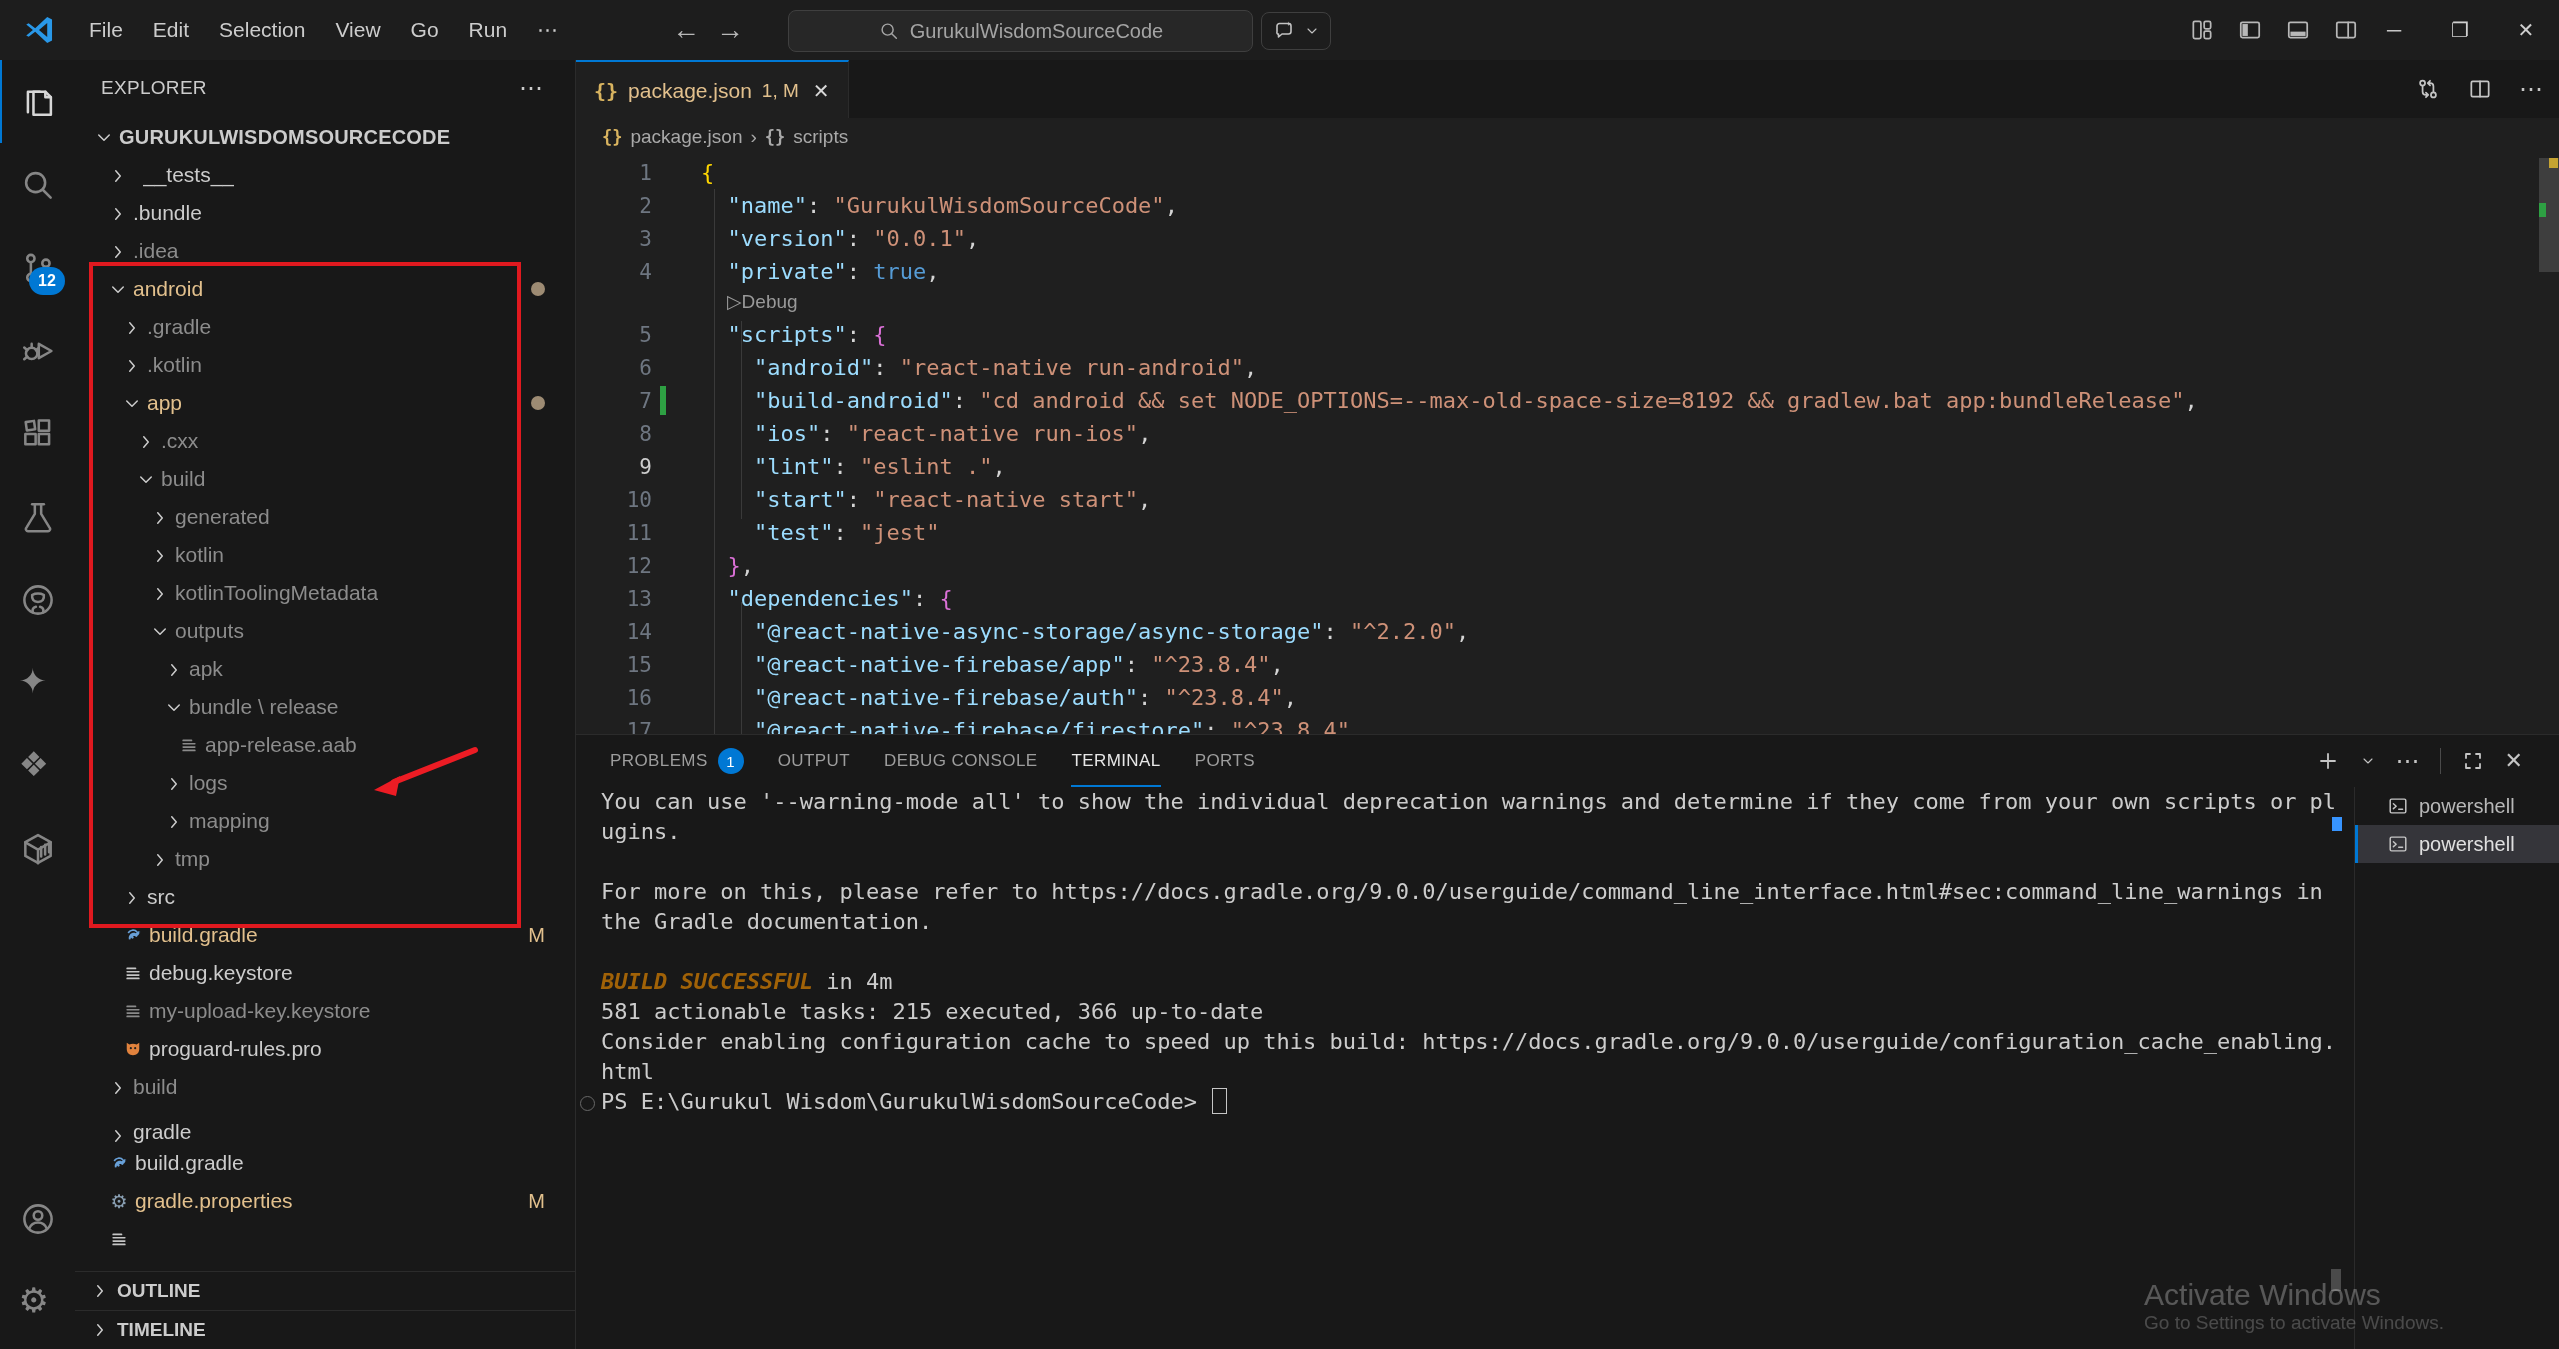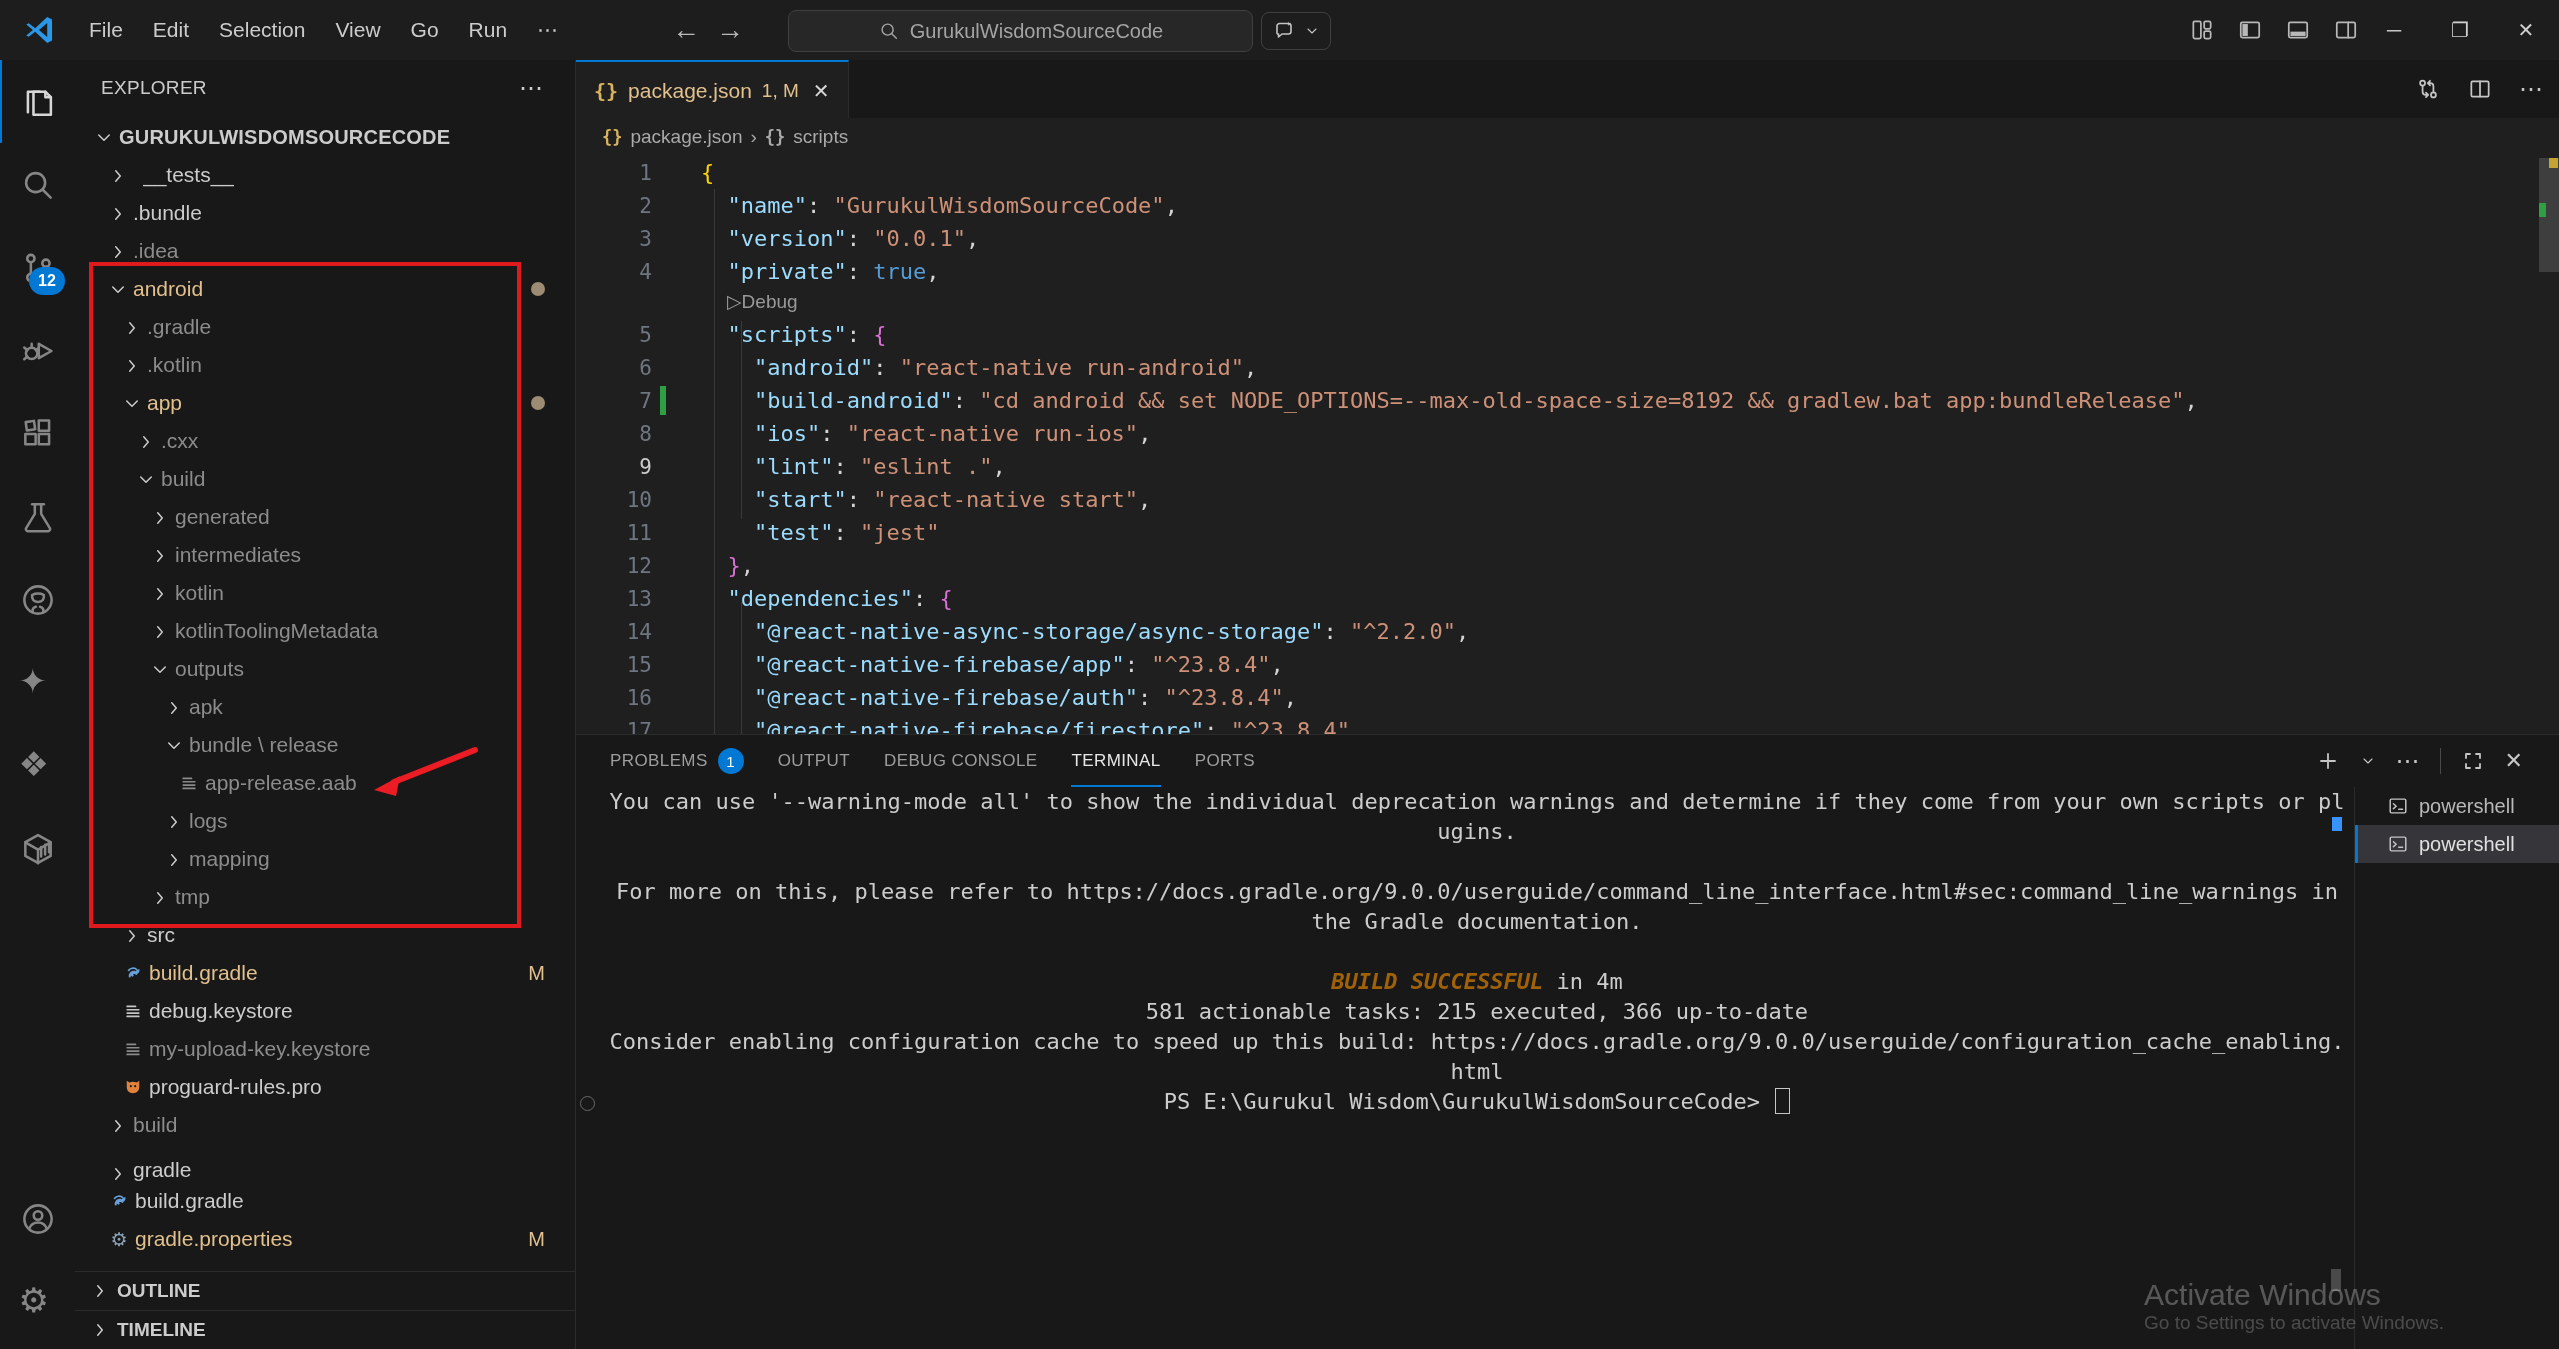--- a/index.html
+++ b/index.html
@@ -89,21 +89,21 @@
   #panel-header{position:absolute;left:0;top:0;width:100%;height:52px;display:flex;align-items:center;}
   .ptab{margin-left:34px;font-size:17px;letter-spacing:.4px;color:#9d9d9d;display:flex;align-items:center;
     gap:10px;height:52px;}
   .ptab.active{color:#e7e7e7;box-shadow:inset 0 -2px 0 #0078d4;}
   .ptab-badge{min-width:26px;height:26px;border-radius:13px;background:#0078d4;color:#fff;font-size:15px;
     display:flex;align-items:center;justify-content:center;}
   #panel-actions{position:absolute;right:36px;top:0;height:52px;display:flex;align-items:center;gap:20px;color:#c5c5c5;}
   #panel-actions .ic{width:24px;height:24px;}
   #panel-actions .sep{width:1px;height:26px;background:#4a4a4a;}
   #terminal{position:absolute;left:0;top:52px;width:1777px;height:563px;overflow:hidden;
-    font-family:"DejaVu Sans Mono",monospace;font-size:22px;color:#cccccc;text-align:center;}
+    font-family:"DejaVu Sans Mono",monospace;font-size:22px;color:#cccccc;}
   .term-line{position:relative;height:30px;line-height:30px;white-space:pre;padding-left:25px;}
   .tseg-green{color:#a16207;font-weight:bold;font-style:italic;} .tseg-fg{color:#cccccc;}
   .term-deco{position:absolute;left:4px;top:9px;width:13px;height:13px;border:1.5px solid #686868;border-radius:50%;}
   .term-cursor{display:inline-block;width:13px;height:24px;border:1.5px solid #c6c6c6;vertical-align:middle;
     margin-left:2px;margin-top:-4px;}
   #term-scroll{position:absolute;left:1755px;top:534px;width:10px;height:22px;background:#4a4a4a;}
   #term-mark{position:absolute;left:1756px;top:82px;width:10px;height:14px;background:#3794ff;}
   #term-sidebar{position:absolute;left:1778px;top:52px;width:205px;height:563px;border-left:1px solid #2b2b2b;}
   .term-tab{height:38px;display:flex;align-items:center;gap:10px;padding-left:32px;font-size:20px;color:#b8b8b8;position:relative;}
   .term-tab .ic{width:22px;height:22px;color:#c5c5c5;}
@@ -361,26 +361,20 @@
         <div class="tree-row" style="padding-left: 76px;">
           <span class="chev"><svg viewBox="0 0 24 24" fill="none" stroke="currentColor" stroke-width="1.6" stroke-linecap="round" stroke-linejoin="round">
               <path d="M9 5l6 7-6 7" stroke-width="2"></path>
             </svg></span>
           <span class="lbl st-ignored">generated</span>
         </div>
         <div class="tree-row" style="padding-left: 76px;">
           <span class="chev"><svg viewBox="0 0 24 24" fill="none" stroke="currentColor" stroke-width="1.6" stroke-linecap="round" stroke-linejoin="round">
               <path d="M9 5l6 7-6 7" stroke-width="2"></path>
             </svg></span>
-          <span class="lbl st-ignored">intermediates</span>
-        </div>
-        <div class="tree-row" style="padding-left: 76px;">
-          <span class="chev"><svg viewBox="0 0 24 24" fill="none" stroke="currentColor" stroke-width="1.6" stroke-linecap="round" stroke-linejoin="round">
-              <path d="M9 5l6 7-6 7" stroke-width="2"></path>
-            </svg></span>
           <span class="lbl st-ignored">kotlin</span>
         </div>
         <div class="tree-row" style="padding-left: 76px;">
           <span class="chev"><svg viewBox="0 0 24 24" fill="none" stroke="currentColor" stroke-width="1.6" stroke-linecap="round" stroke-linejoin="round">
               <path d="M9 5l6 7-6 7" stroke-width="2"></path>
             </svg></span>
           <span class="lbl st-ignored">kotlinToolingMetadata</span>
         </div>
         <div class="tree-row" style="padding-left: 76px;">
           <span class="chev"><svg viewBox="0 0 24 24" fill="none" stroke="currentColor" stroke-width="1.6" stroke-linecap="round" stroke-linejoin="round">

